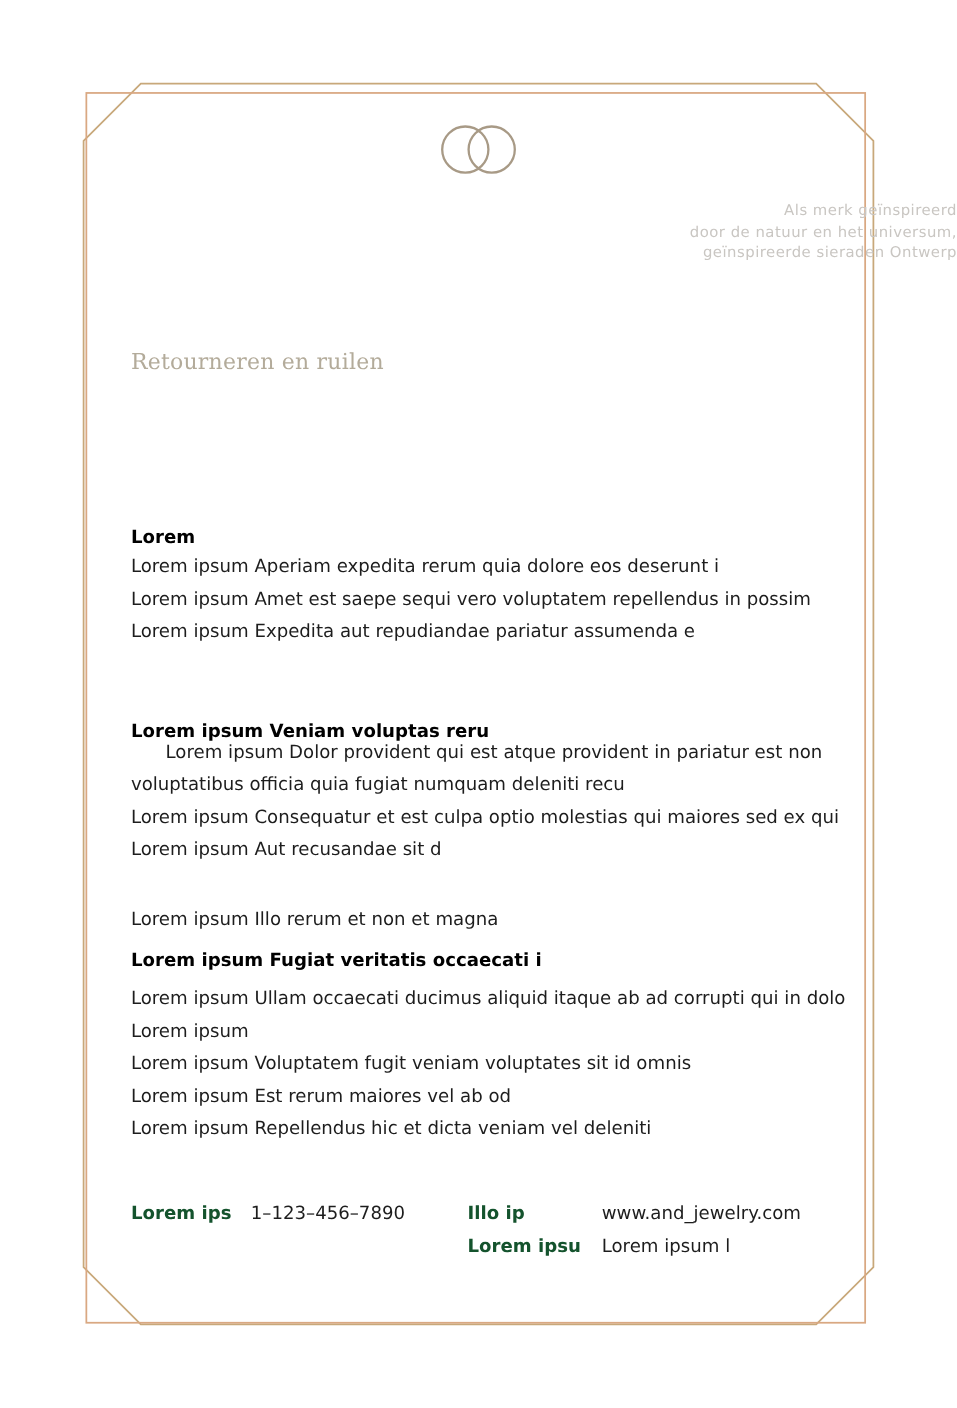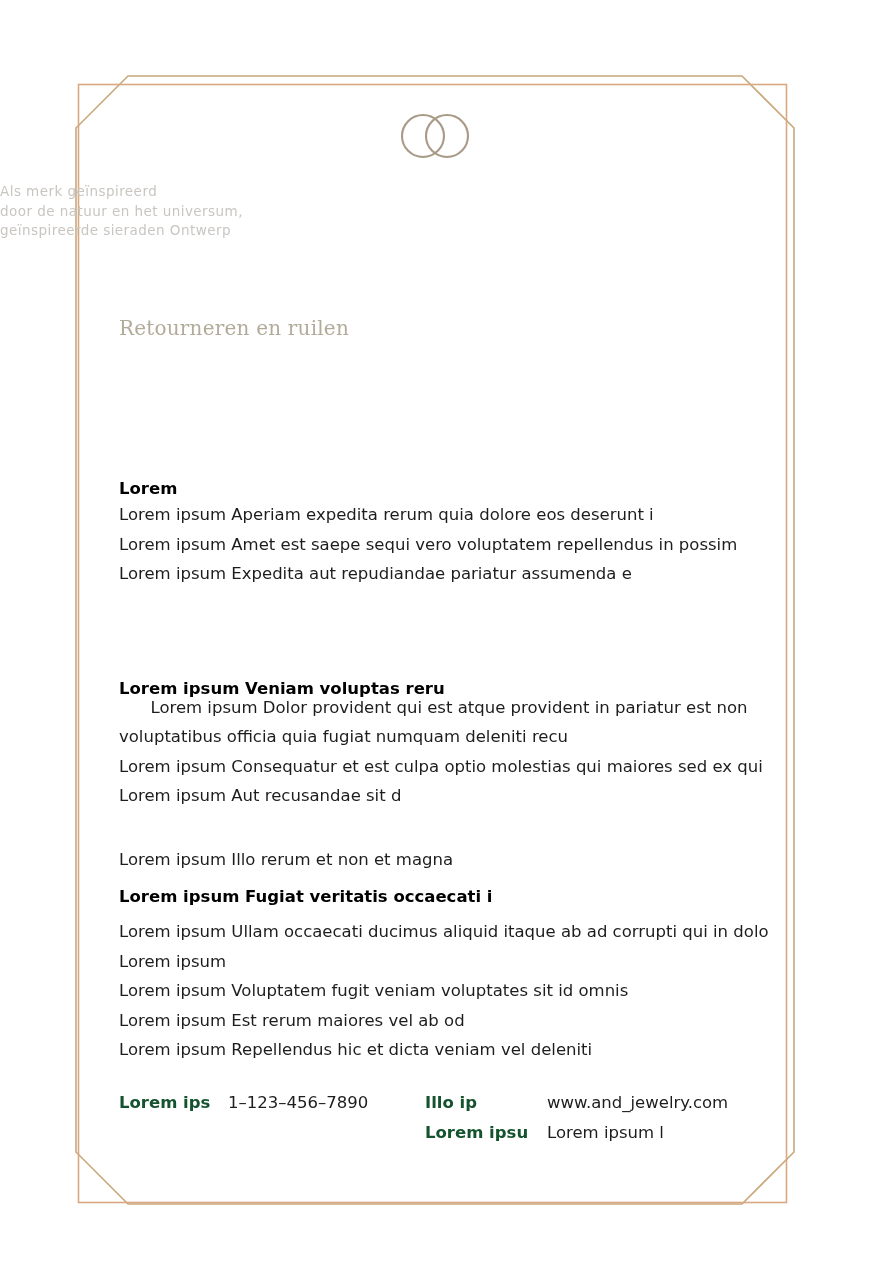--- a/index.html
+++ b/index.html
@@ -34,21 +34,21 @@
     width: 870px;
     height: 1280px;
   }
 
   
   .brand {
     position: absolute;
     left: 0;
     top: 108px;
     width: 870px;
-    text-align: left;
+    text-align: right;
   }
   .brand-mark {
     display: block;
     margin: 0 auto;
   }
   .tagline {
     margin-top: 18px;
     color: #c9c6c2;
     font-size: 13.5px;
     line-height: 19.5px;
@@ -89,21 +89,21 @@
   .sec-line {
     font-size: 16.5px;
     font-weight: 400;
     line-height: 29.5px;
     color: #1d1d1d;
     white-space: nowrap;
   }
   .block-1 { margin-top: 0; }
   .block-1 .sec-line:first-of-type { margin-top: 11px; }
 
-  .block-2 { margin-top: 89px; }
+  .block-2 { margin-top: 65px; }
   
   .overlap-line {
     margin-top: -7px;
     text-align: center;
   }
 
   .block-3 { margin-top: 34px; }
   .block-3 .sec-head { margin-top: 12px; }
   .block-3 .sec-line.after-head { margin-top: 9px; }
 

